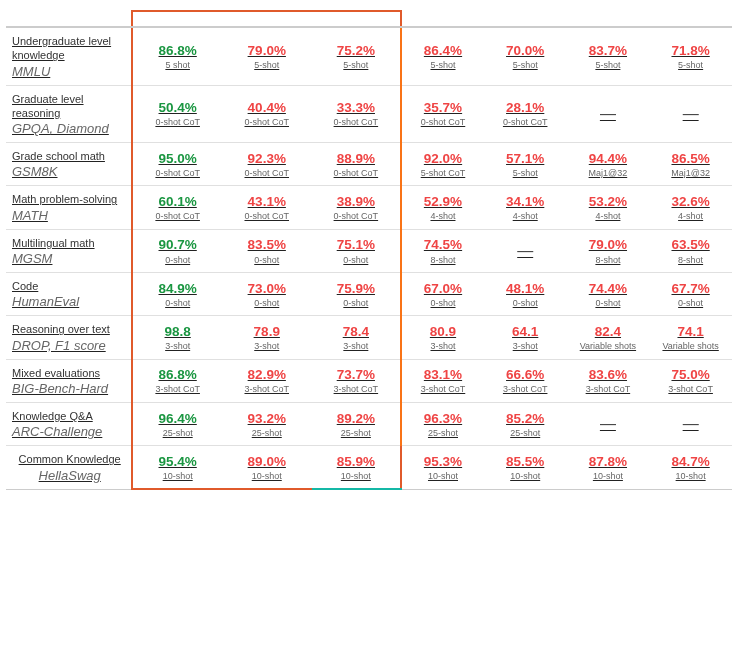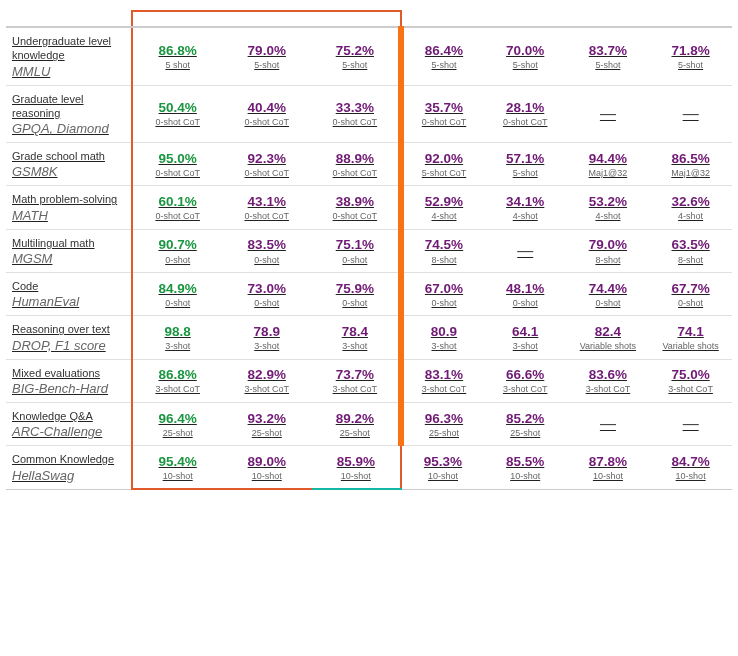--- a/index.html
+++ b/index.html
@@ -63,33 +63,34 @@
       display: block;
       line-height: 1.2;
     }
     .score-sub {
       font-size: 9px;
       color: #666;
       display: block;
       margin-top: 1px;
     }
     .green { color: #1a9641; }
-    .black-score { color: #701a75; }
+    .black-score { color: #ef4444; }
     tr:last-child td {
       border-bottom: 1px solid #ccc;
+      text-align: center;
     }
     .dash { color: #444; font-size: 16px; font-weight: 400; }
 
     
     .th-claude-opus { border-left: 2px solid #e05a2b; border-top: 2px solid #e05a2b; }
     .th-claude-haiku { border-right: 2px solid #e05a2b; border-top: 2px solid #e05a2b; }
 
     
     .td-claude-opus { border-left: 2px solid #e05a2b; }
-    .td-claude-haiku { border-right: 6px solid #f97316; }
+    .td-claude-haiku { border-right: 2px solid #f97316; }
 
     
     tr.last-row .td-claude-opus { border-left: 2px solid #e05a2b; border-bottom: 2px solid #e05a2b; }
     tr.last-row .td-claude-sonnet { border-bottom: 2px solid #e05a2b; }
     tr.last-row .td-claude-haiku { border-right: 2px solid #e05a2b; border-bottom: 2px solid #14b8a6; }
   </style>
 </head>
 <body>
 
 <div class="table-container">

